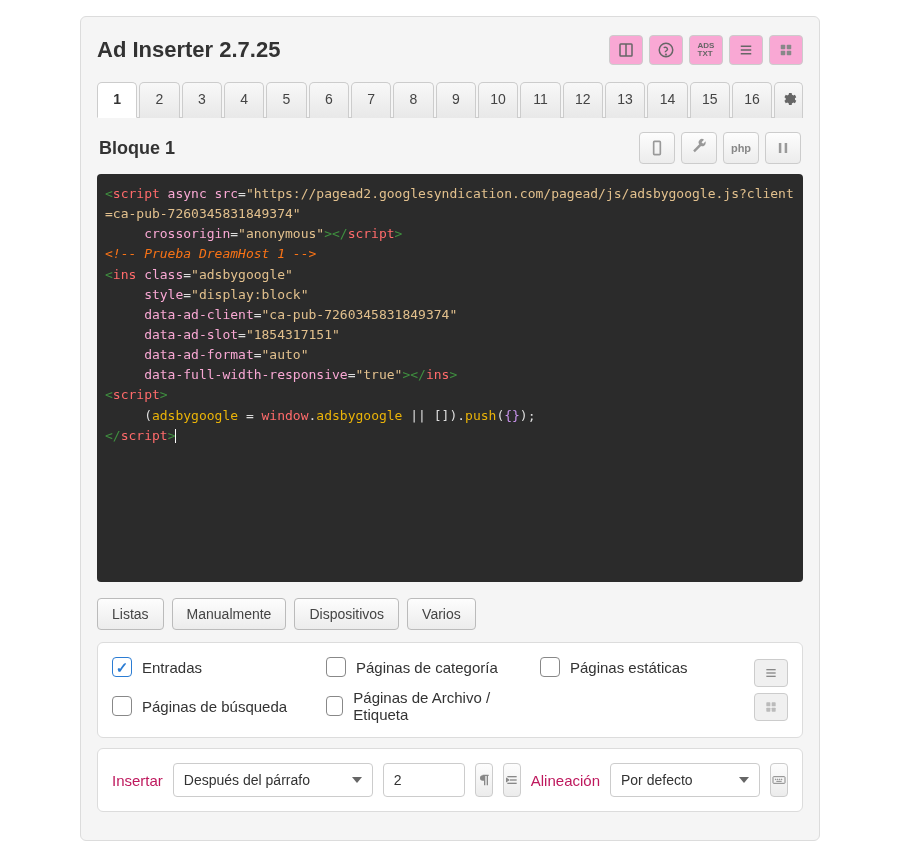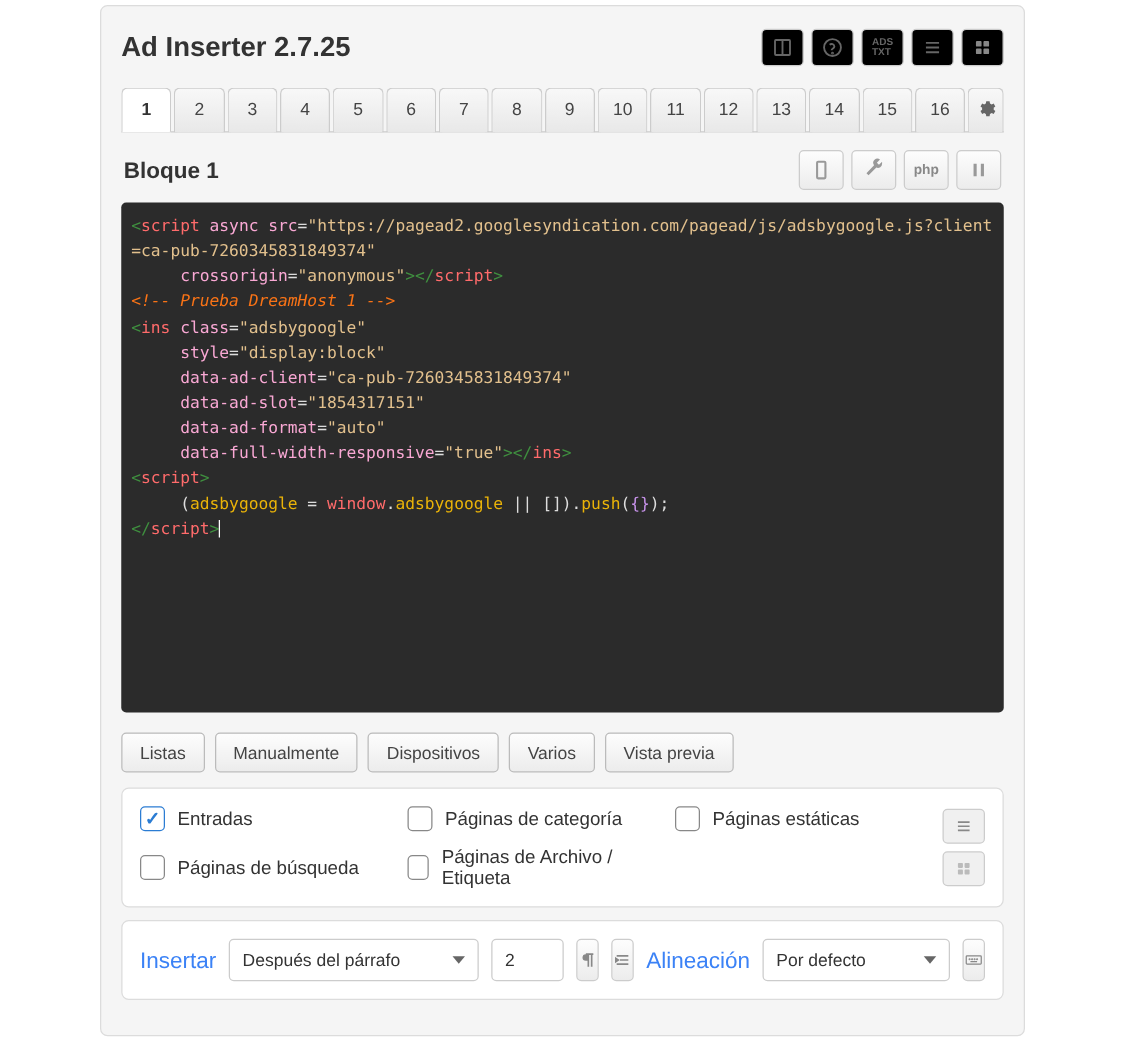--- a/index.html
+++ b/index.html
@@ -1,22 +1,22 @@
 <!DOCTYPE html>
 <html><head>
 <meta charset="utf-8">
 <style>
 * { box-sizing: border-box; margin: 0; padding: 0; }
 body { font-family: -apple-system, BlinkMacSystemFont, "Segoe UI", Arial, sans-serif; background: #fff; color: #333; font-size: 14px; }
-.container { width: 748px; margin: 0 auto; padding: 4px; }
+.container { width: 748px; margin: 12px auto; padding: 4px; }
 .panel { background: #f5f5f5; border: 1px solid #dcdcdc; border-radius: 6px; padding: 18px 16px; }
 .header { display: flex; justify-content: space-between; align-items: center; margin-bottom: 16px; }
 .title { font-size: 22px; font-weight: 600; color: #333; }
 .header-icons { display: flex; gap: 6px; }
-.hicon { width: 34px; height: 30px; border: 1px solid #ccc; border-radius: 4px; background: #000000; display: flex; align-items: center; justify-content: center; color: #666; font-size: 12px; font-weight: bold; cursor: pointer; }
+.hicon { width: 34px; height: 30px; border: 1px solid #ccc; border-radius: 4px; background: #f9a8d4; display: flex; align-items: center; justify-content: center; color: #666; font-size: 12px; font-weight: bold; cursor: pointer; }
 .hicon svg { width: 18px; height: 18px; }
 .tabs { display: flex; gap: 2px; border-bottom: 1px solid #ccc; margin-bottom: 8px; }
 .tab { flex: 1; padding: 8px 0; text-align: center; background: linear-gradient(#f8f8f8,#e8e8e8); border: 1px solid #ccc; border-bottom: none; border-radius: 5px 5px 0 0; font-size: 14px; color: #444; cursor: pointer; position: relative; top: 1px; }
 .tab.active { background: #fff; border-bottom: 1px solid #fff; color: #333; font-weight: 600; }
 .tab.gear { flex: 0.7; }
 .block-header { display: flex; justify-content: space-between; align-items: center; padding: 6px 2px 10px; }
 .block-title { font-size: 18px; font-weight: bold; }
 .block-tools { display: flex; gap: 6px; }
 .tool-btn { width: 36px; height: 32px; border: 1px solid #ccc; border-radius: 4px; background: linear-gradient(#fdfdfd,#ececec); display: flex; align-items: center; justify-content: center; color: #888; cursor: pointer; font-size: 11px; font-weight: bold; }
 .tool-btn svg { width: 20px; height: 20px; }
@@ -38,21 +38,21 @@
 .section { background: #fff; border: 1px solid #dcdcdc; border-radius: 6px; padding: 14px 14px; margin-bottom: 10px; }
 .check-grid { display: grid; grid-template-columns: 1fr 1fr 1fr auto; gap: 12px 20px; align-items: center; }
 .check-item { display: flex; align-items: center; gap: 10px; font-size: 15px; color: #333; }
 .chk { width: 20px; height: 20px; border: 1.5px solid #888; border-radius: 4px; display: flex; align-items: center; justify-content: center; background: #fff; cursor: pointer; }
 .chk.checked { border-color: #2b7cd3; }
 .chk.checked::after { content: "✓"; color: #2b7cd3; font-size: 15px; font-weight: bold; line-height: 1; }
 .side-icons { display: flex; flex-direction: column; gap: 6px; }
 .side-icon { width: 34px; height: 28px; border: 1px solid #ccc; border-radius: 4px; background: #f0f0f0; display: flex; align-items: center; justify-content: center; cursor: pointer; }
 .side-icon svg { width: 16px; height: 16px; }
 .insert-row { display: flex; gap: 10px; align-items: center; }
-.insert-label { font-size: 18px; color: #3b82f6; }
+.insert-label { font-size: 15px; color: #be185d; }
 .select { flex: 0 0 200px; height: 34px; border: 1px solid #ccc; border-radius: 4px; padding: 0 28px 0 10px; font-size: 14px; background: #fff; position: relative; display: flex; align-items: center; cursor: pointer; }
 .select::after { content: ""; position: absolute; right: 10px; top: 50%; width: 0; height: 0; border-left: 5px solid transparent; border-right: 5px solid transparent; border-top: 6px solid #666; transform: translateY(-50%); }
 .input-num { width: 200px; height: 34px; border: 1px solid #ccc; border-radius: 4px; padding: 0 10px; font-size: 14px; background: #fff; display: flex; align-items: center; }
 .mini-btn { width: 34px; height: 34px; border: 1px solid #ccc; border-radius: 4px; background: linear-gradient(#fdfdfd,#ececec); display: flex; align-items: center; justify-content: center; cursor: pointer; }
 .mini-btn svg { width: 16px; height: 16px; color: #666; }
 </style>
 </head>
 <body>
 
 <div class="container">
@@ -150,21 +150,20 @@
 <span class="tk-tag-open">&lt;</span><span class="tk-tag-name">script</span><span class="tk-tag-open">&gt;</span>
 <span class="tk-op">     (</span><span class="tk-fn">adsbygoogle</span><span class="tk-op"> = </span><span class="tk-kw">window</span><span class="tk-op">.</span><span class="tk-fn">adsbygoogle</span><span class="tk-op"> || []).</span><span class="tk-fn">push</span><span class="tk-op">(</span><span class="tk-purple">{}</span><span class="tk-op">);</span>
 <span class="tk-tag-open">&lt;/</span><span class="tk-tag-name">script</span><span class="tk-tag-open">&gt;</span><span class="tk-cursor"></span>
 </div>
 
     <div class="btn-row">
       <div class="btn">Listas</div>
       <div class="btn">Manualmente</div>
       <div class="btn">Dispositivos</div>
       <div class="btn">Varios</div>
-      <div class="btn">Vista previa</div>
     </div>
 
     <div class="section">
       <div class="check-grid" id="checks">
           <div class="check-item">
             <div class="chk checked"></div>
             <span>Entradas</span>
           </div>
           <div class="check-item">
             <div class="chk"></div>

